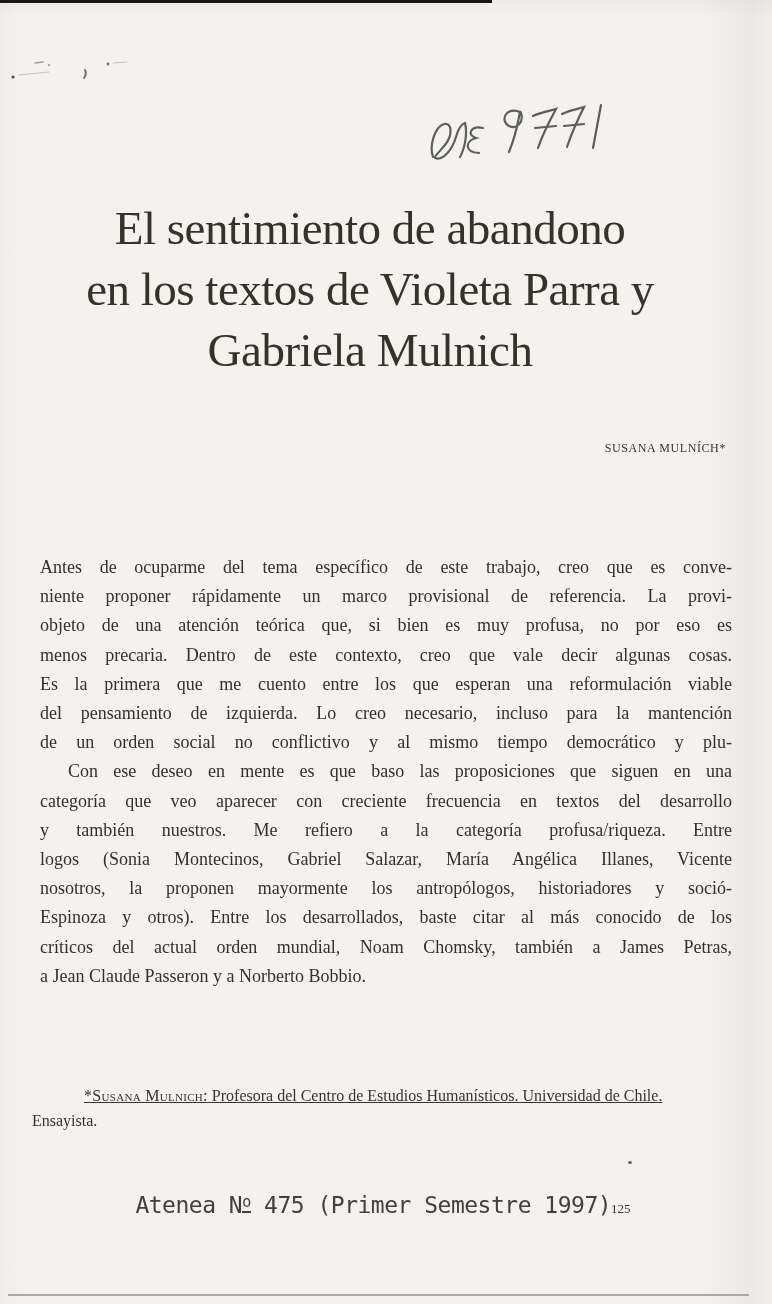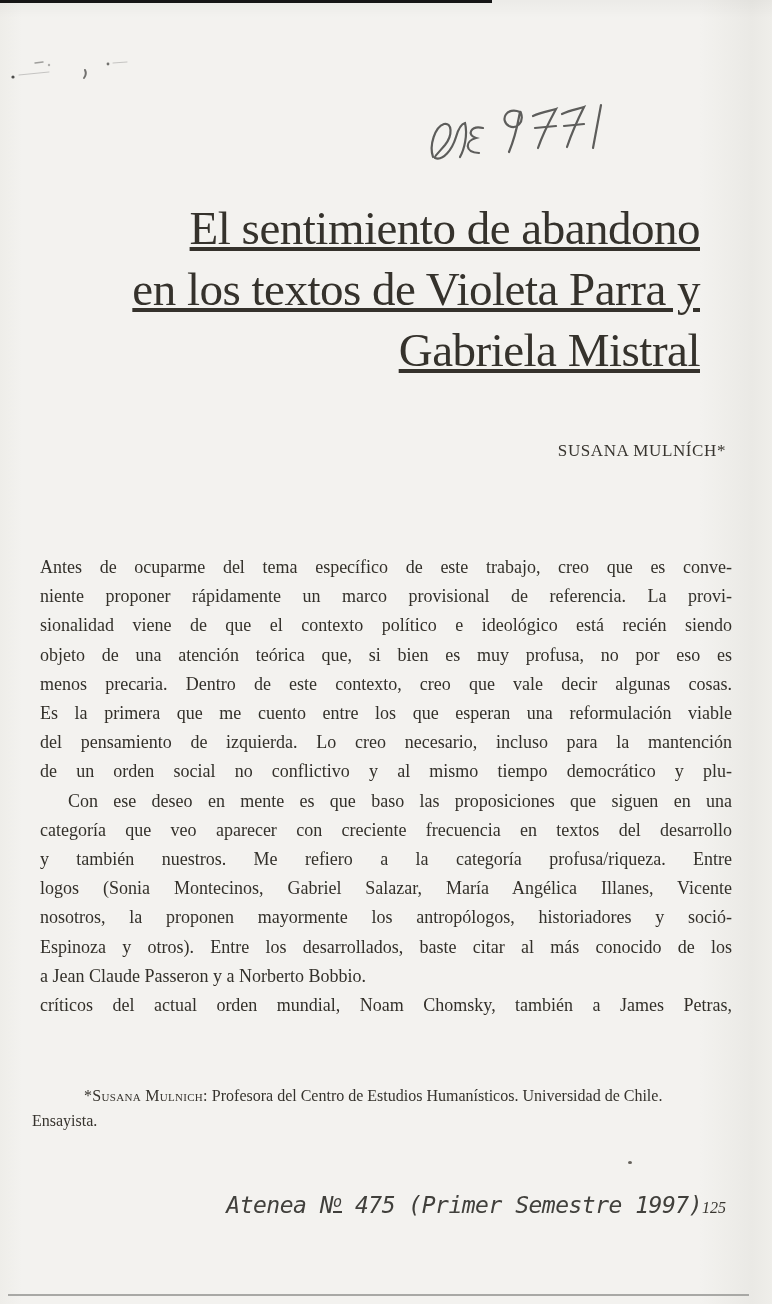--- a/index.html
+++ b/index.html
@@ -27,25 +27,25 @@
   .pencil-marks { position: absolute; left: 5px; top: 55px; }
   .handwritten { position: absolute; left: 393px; top: 95px; }
 
   .title {
     position: absolute; left: 40px; top: 198px; width: 660px;
     margin: 0;
     font-size: 47px; font-weight: 400;
     line-height: 61px; letter-spacing: -0.5px;
     color: #35322c;
   }
-  .title .tline { text-align: right; text-decoration: underline; }
+  .title .tline { text-align: center; }
 
   .author {
     position: absolute; right: 46px; top: 441px;
-    font-size: 17px; letter-spacing: 0.6px;
+    font-size: 12px; letter-spacing: 0.6px;
     color: #38352f;
   }
 
   .body-text {
     position: absolute; left: 40px; top: 553px; width: 692px;
     font-size: 18px; line-height: 29.2px;
   }
   .jpar .tline { text-align: justify; text-align-last: justify; }
   .jpar .tline.last { text-align-last: left; }
   .tline.ind { padding-left: 28px; }
@@ -54,37 +54,37 @@
     position: absolute; left: 628px; top: 1161px;
     width: 4px; height: 3px; border-radius: 50%;
     background: #4a473f; opacity: 0.85;
   }
 
   .footnote {
     position: absolute; left: 32px; top: 1083px; width: 706px;
     font-size: 16px; line-height: 25px;
     color: #36332d;
   }
-  .fn-line1 { text-indent: 52px; }
+  .fn-line1 { text-indent: 52px; text-decoration: underline; }
   .smallcaps { font-variant: small-caps; letter-spacing: 0.3px; }
 
   .footer {
     position: absolute; left: 40px; top: 1192px; width: 692px;
-    display: flex; justify-content: flex-end; align-items: baseline; font-style: italic;
+    display: flex; justify-content: center; align-items: baseline;
   }
   .journal-line {
     font-family: "DejaVu Sans Mono", "Liberation Mono", monospace;
     font-size: 23px; color: #41403c; letter-spacing: -0.5px;
   }
   .ordinal {
     font-size: 15px; vertical-align: 6px;
     border-bottom: 2px solid #41403c; padding-bottom: 0px;
   }
   .page-number {
-    font-size: 16px; color: #38352f; padding-right: 6px;
+    font-size: 13px; color: #38352f; padding-right: 6px;
     font-family: "Liberation Serif", "DejaVu Serif", serif;
   }
 
   .bottom-edge-line {
     position: absolute; left: 8px; top: 1294px;
     width: 741px; height: 2px; background: #a8a8a5;
   }
 </style>
 </head>
 <body>
@@ -114,45 +114,44 @@
       <path d="M142,33 L163,31"></path>
       <path d="M169,19 C177,15 185,14 191,12 C184,26 178,40 174,52"></path>
       <path d="M171,31 L191,29"></path>
       <path d="M208,10 L200,53"></path>
     </g>
   </svg>
 
   <h1 class="title">
       <div class="tline">El sentimiento de abandono</div>
       <div class="tline">en los textos de Violeta Parra y</div>
-      <div class="tline last">Gabriela Mistral</div>
+      <div class="tline last">Gabriela Mulnich</div>
     </h1>
 
   <div class="author">SUSANA MULNÍCH*</div>
 
   <div class="body-text">
     <div class="para jpar">
         <div class="tline">Antes de ocuparme del tema específico de este trabajo, creo que es conve-</div>
         <div class="tline">niente proponer rápidamente un marco provisional de referencia. La provi-</div>
-        <div class="tline">sionalidad viene de que el contexto político e ideológico está recién siendo</div>
         <div class="tline">objeto de una atención teórica que, si bien es muy profusa, no por eso es</div>
         <div class="tline">menos precaria. Dentro de este contexto, creo que vale decir algunas cosas.</div>
         <div class="tline">Es la primera que me cuento entre los que esperan una reformulación viable</div>
         <div class="tline">del pensamiento de izquierda. Lo creo necesario, incluso para la mantención</div>
         <div class="tline">de un orden social no conflictivo y al mismo tiempo democrático y plu-</div>
       </div>
     <div class="para jpar">
         <div class="tline ind">Con ese deseo en mente es que baso las proposiciones que siguen en una</div>
         <div class="tline">categoría que veo aparecer con creciente frecuencia en textos del desarrollo</div>
         <div class="tline">y también nuestros. Me refiero a la categoría profusa/riqueza. Entre</div>
         <div class="tline">logos (Sonia Montecinos, Gabriel Salazar, María Angélica Illanes, Vicente</div>
         <div class="tline">nosotros, la proponen mayormente los antropólogos, historiadores y soció-</div>
         <div class="tline">Espinoza y otros). Entre los desarrollados, baste citar al más conocido de los</div>
+        <div class="tline">críticos del actual orden mundial, Noam Chomsky, también a James Petras,</div>
         <div class="tline last">a Jean Claude Passeron y a Norberto Bobbio.</div>
-        <div class="tline">críticos del actual orden mundial, Noam Chomsky, también a James Petras,</div>
       </div>
   </div>
 
   <div class="ink-speck"></div>
 
   <div class="footnote">
     <div class="fn-line1"><span class="smallcaps">*Susana Mulnich:</span><span> Profesora del Centro de Estudios Humanísticos. Universidad de Chile.</span></div>
     <div>Ensayista.</div>
   </div>
 

